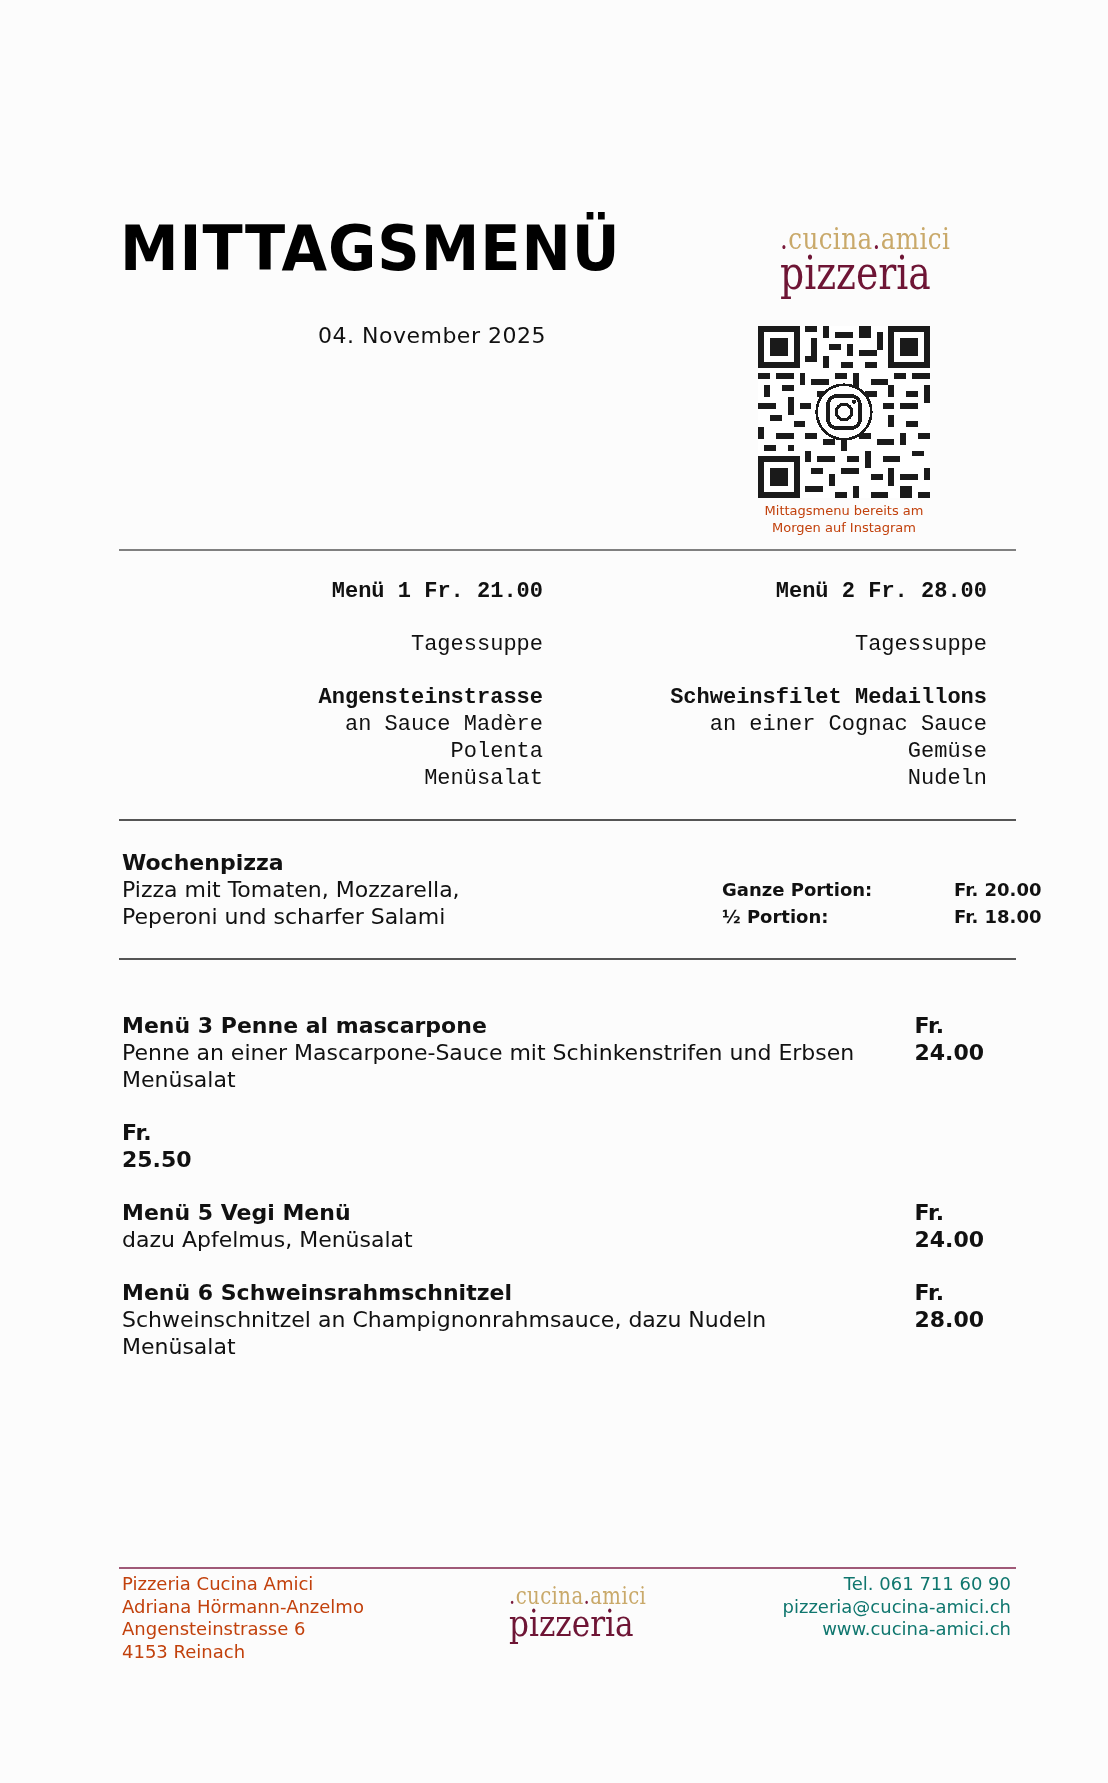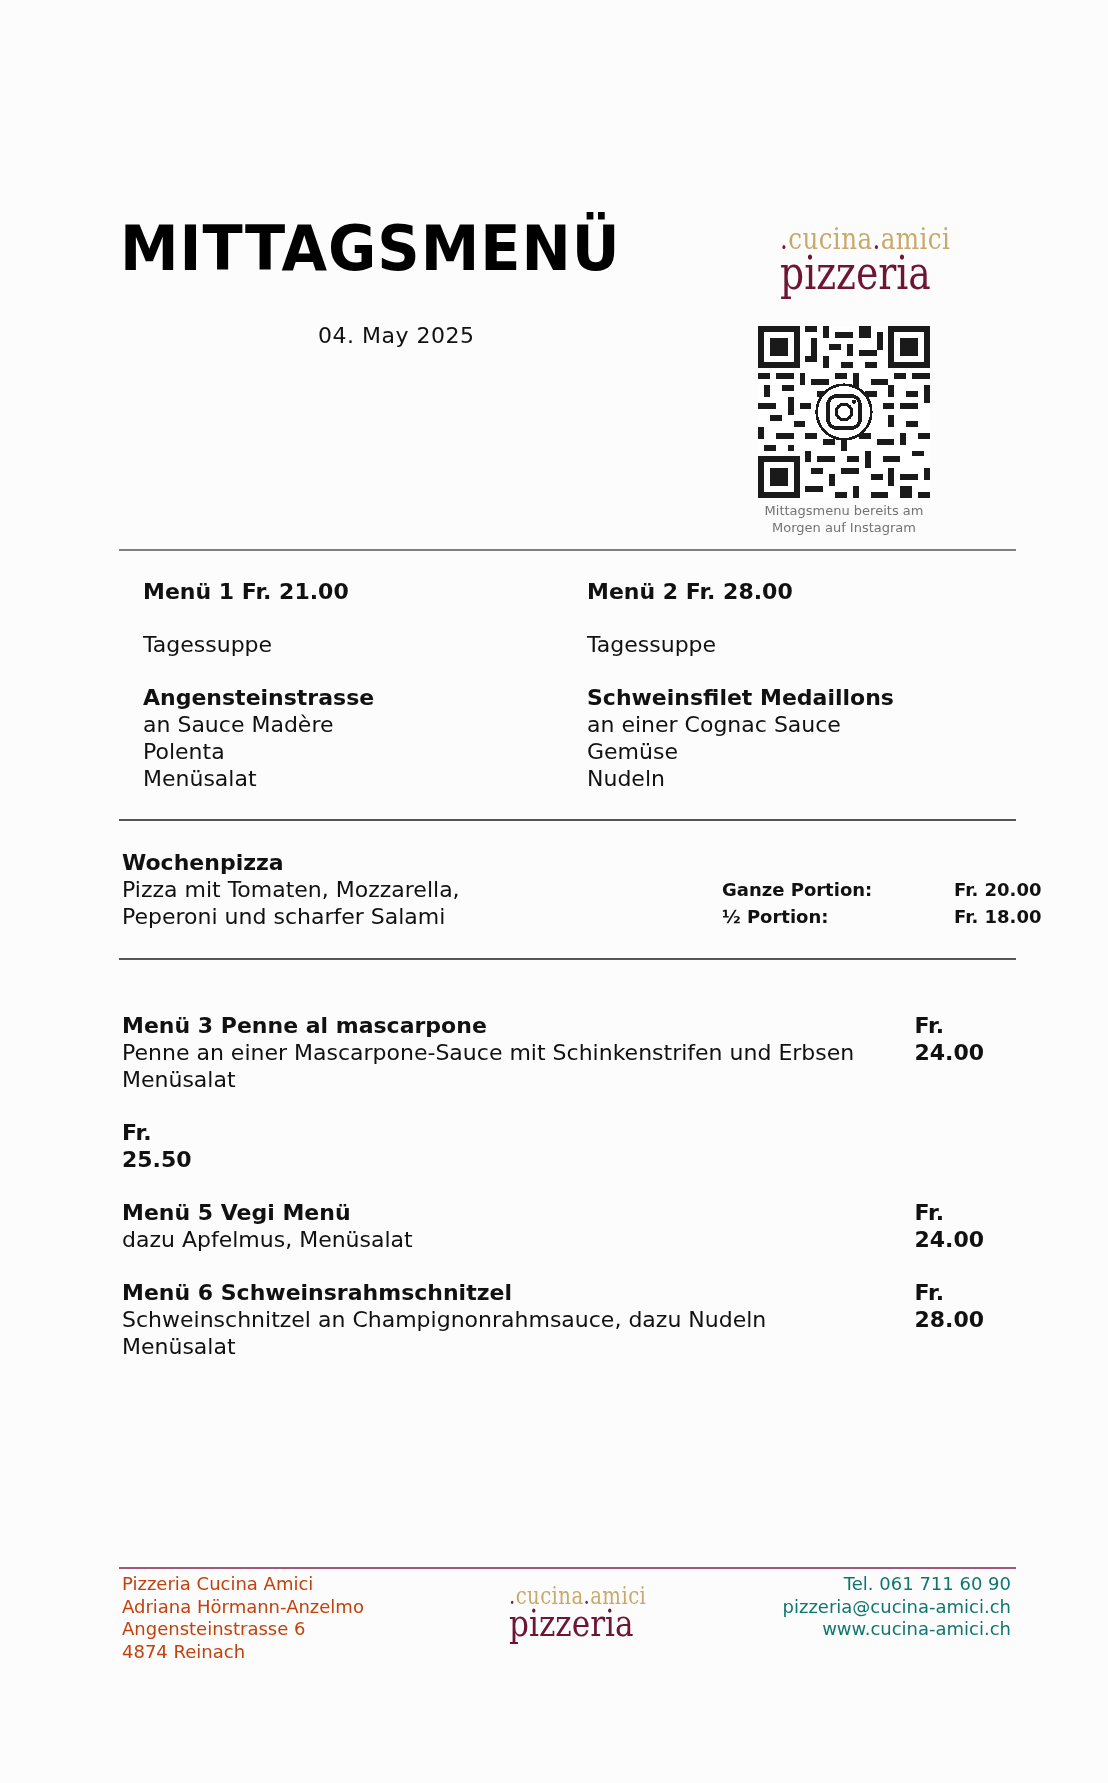--- a/index.html
+++ b/index.html
@@ -25,27 +25,27 @@
     .logo .top { font-size: 30px; color: #c9a96a; letter-spacing: 0.5px; transform: scaleX(0.82); transform-origin: left top; white-space: nowrap; }
     .logo .dot { color: #7a1a3c; }
     .logo .bottom { font-size: 46px; color: #6e1535; letter-spacing: 0px; transform: scaleX(0.82); transform-origin: left top; white-space: nowrap; margin-top: -4px; }
     .logo-header { left: 780px; top: 224px; }
     .logo-footer { left: 509px; top: 1584px; }
     .logo-footer .top { font-size: 24px; }
     .logo-footer .bottom { font-size: 38px; margin-top: -4px; }
 
     .qr-wrap { left: 756px; top: 326px; width: 176px; }
     .qr { width: 172px; height: 172px; display: block; margin: 0 auto; }
-    .qr-caption { font-size: 13px; text-align: center; line-height: 17px; color: #737373; margin-top: 4px; white-space: nowrap; }
+    .qr-caption { font-size: 13px; text-align: center; line-height: 17px; color: #c2410c; margin-top: 4px; white-space: nowrap; }
 
     .rule { left: 119px; width: 897px; height: 2px; background: #808080; }
     .rule.dark { background: #555; height: 1.5px; }
     .rule.footer { background: #a05a78; height: 1.5px; top: 1567px; }
 
-    .col { width: 400px; text-align: left; font-size: 22px; line-height: 27px; }
+    .col { width: 400px; text-align: right; font-size: 22px; line-height: 27px; font-family: Liberation Mono, monospace; }
     .col1 { left: 143px; top: 578px; }
     .col2 { left: 587px; top: 578px; }
     .col .head { font-weight: bold; }
     .col .gap { height: 26px; }
     .col .dish { font-weight: bold; }
 
     .pizza { left: 122px; top: 849px; font-size: 22px; line-height: 27px; }
     .pizza .name { font-weight: bold; }
     .portions { left: 677px; top: 876px; font-size: 18px; line-height: 27px; font-weight: bold; margin-left: 45px; }
     .portions .row { display: flex; }
@@ -57,21 +57,21 @@
     .menu-item .name { font-weight: bold; }
     .menu-item .price { font-weight: bold; width: 104px; text-align: left; }
 
     .footer-left { left: 122px; top: 1573px; font-size: 18px; line-height: 22.5px; color: #c2410c; }
     .footer-right { right: 97px; top: 1573px; font-size: 18px; line-height: 22.5px; color: #0f766e; text-align: right; }
   </style>
 </head>
 <body>
 
 <div class="abs title">MITTAGSMENÜ</div>
-<div class="abs date">04. May 2025</div>
+<div class="abs date">04. November 2025</div>
 
 <div class="abs logo logo-header">
   <div class="top"><span class="dot">.</span><span>cucina</span><span class="dot">.</span><span>amici</span></div>
   <div class="bottom">pizzeria</div>
 </div>
 
 <div class="abs qr-wrap">
   <svg class="qr" viewBox="0 0 29 29" shape-rendering="crispEdges">
     <rect width="29" height="29" fill="#fff"></rect>
     <g fill="#1a1a1a">
@@ -238,21 +238,21 @@
     <div class="price">Fr. 28.00</div>
   </div>
 </div>
 
 <div class="abs rule footer"></div>
 
 <div class="abs footer-left">
   <div>Pizzeria Cucina Amici</div>
   <div>Adriana Hörmann-Anzelmo</div>
   <div>Angensteinstrasse 6</div>
-  <div>4874 Reinach</div>
+  <div>4153 Reinach</div>
 </div>
 
 <div class="abs logo logo-footer">
   <div class="top"><span class="dot">.</span><span>cucina</span><span class="dot">.</span><span>amici</span></div>
   <div class="bottom">pizzeria</div>
 </div>
 
 <div class="abs footer-right">
   <div>Tel. 061 711 60 90</div>
   <div>pizzeria@cucina-amici.ch</div>

